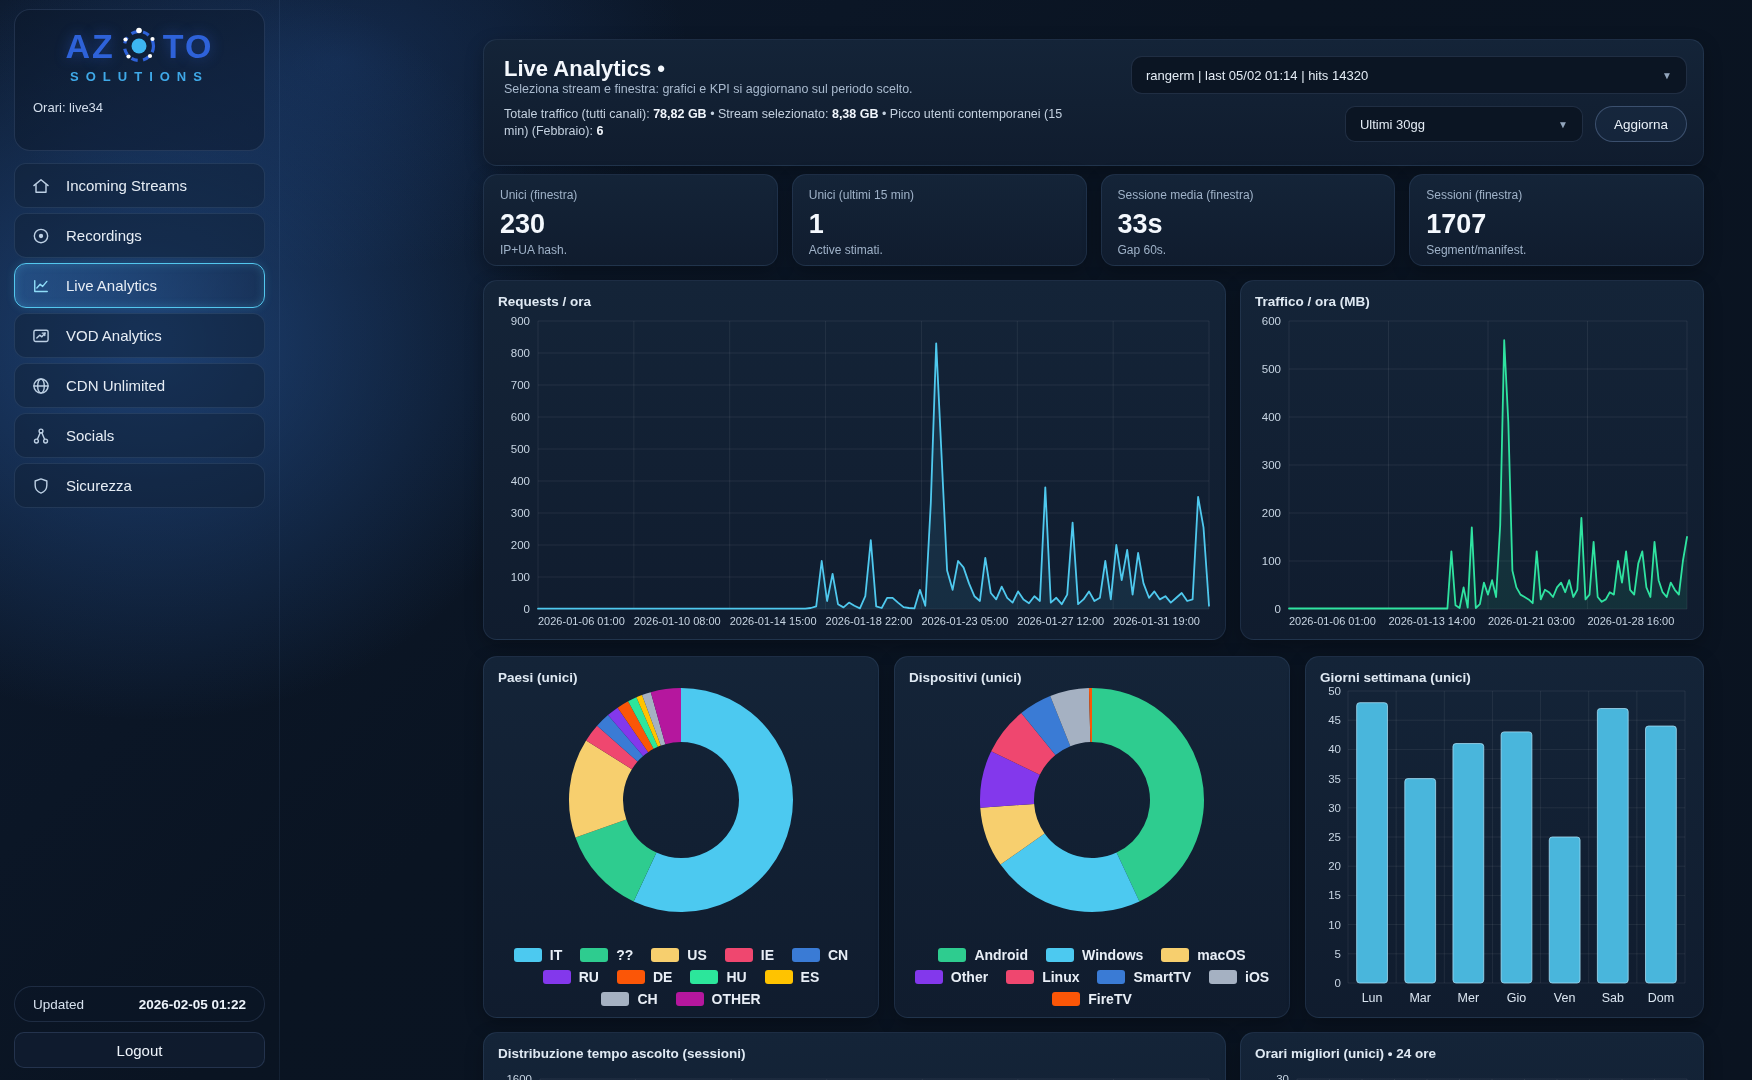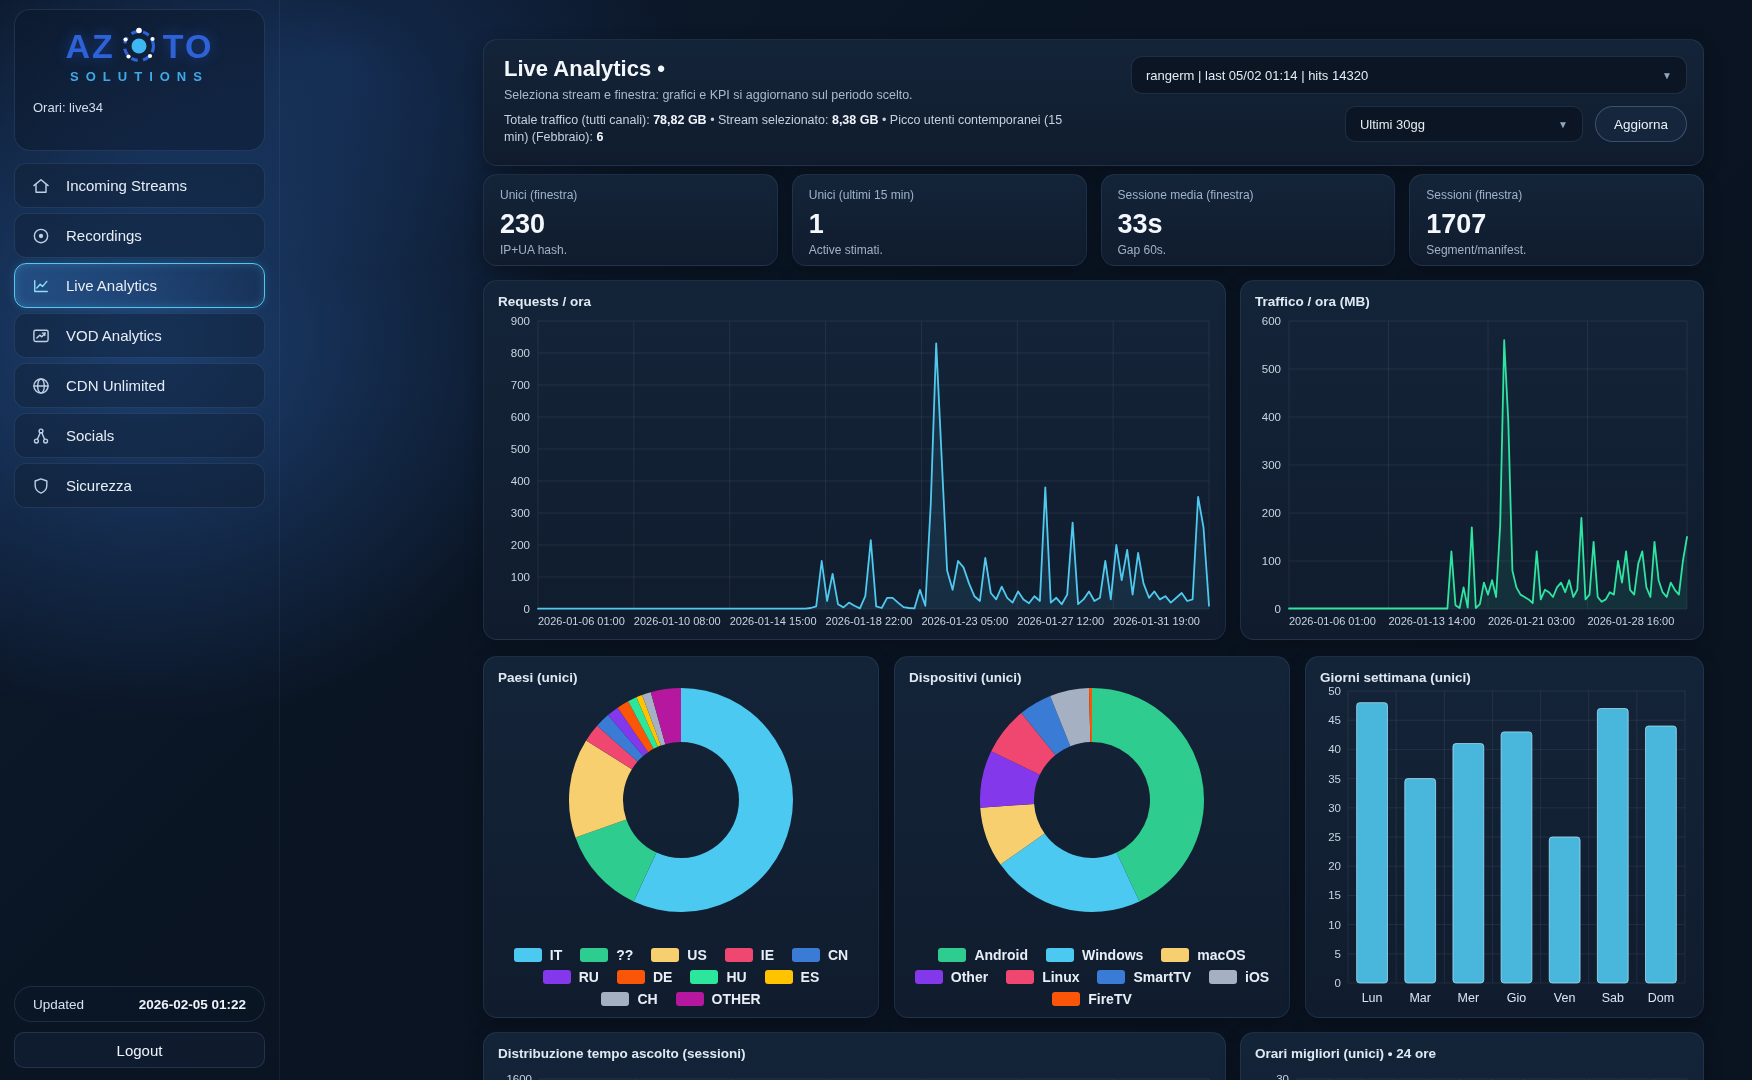--- a/index.html
+++ b/index.html
@@ -43,21 +43,21 @@
   .logout{ margin-top:10px; height:36px; border-radius:10px; display:flex; align-items:center;
            justify-content:center; font-size:15px; color:#eef4fb; cursor:pointer;
            background:rgba(18,32,54,.6); border:1px solid rgba(135,168,220,.18); }
   
   .main{ position:absolute; left:483px; top:0; width:1221px; }
   .card{ background:linear-gradient(180deg,#142438 0%, #101c2e 100%);
          border:1px solid rgba(125,160,215,.13); border-radius:14px;
          box-shadow:0 6px 18px rgba(0,0,0,.25); position:relative; }
   .header-card{ margin-top:39px; height:127px; padding:16px 20px; }
   .h-title{ font-size:22px; font-weight:700; color:#f4f8fd; }
-  .h-sub{ margin-top:6px; font-size:12.5px; color:#a9bace; }
+  .h-sub{ font-size:12.5px; color:#a9bace; }
   .h-stats{ margin-top:10px; font-size:12.5px; color:#c3d0df; max-width:580px; line-height:1.35; }
   .h-stats b{ color:#f0f5fb; }
   .select{ background:#0b1523; border:1px solid rgba(125,160,215,.18); border-radius:10px;
            display:flex; align-items:center; justify-content:space-between;
            padding:0 14px; font-size:13px; color:#e4ecf5; cursor:pointer; }
   .caret{ color:#93a6bd; font-size:10px; margin-left:10px; }
   .sel-stream{ position:absolute; right:16px; top:16px; width:556px; height:38px; border-radius:11px; }
   .hdr-row2{ position:absolute; right:16px; top:66px; display:flex; gap:12px;margin-left:16px; }
   .sel-window{ width:238px; height:36px; }
   .btn{ height:36px; padding:0 18px; border-radius:18px; display:flex; align-items:center;

